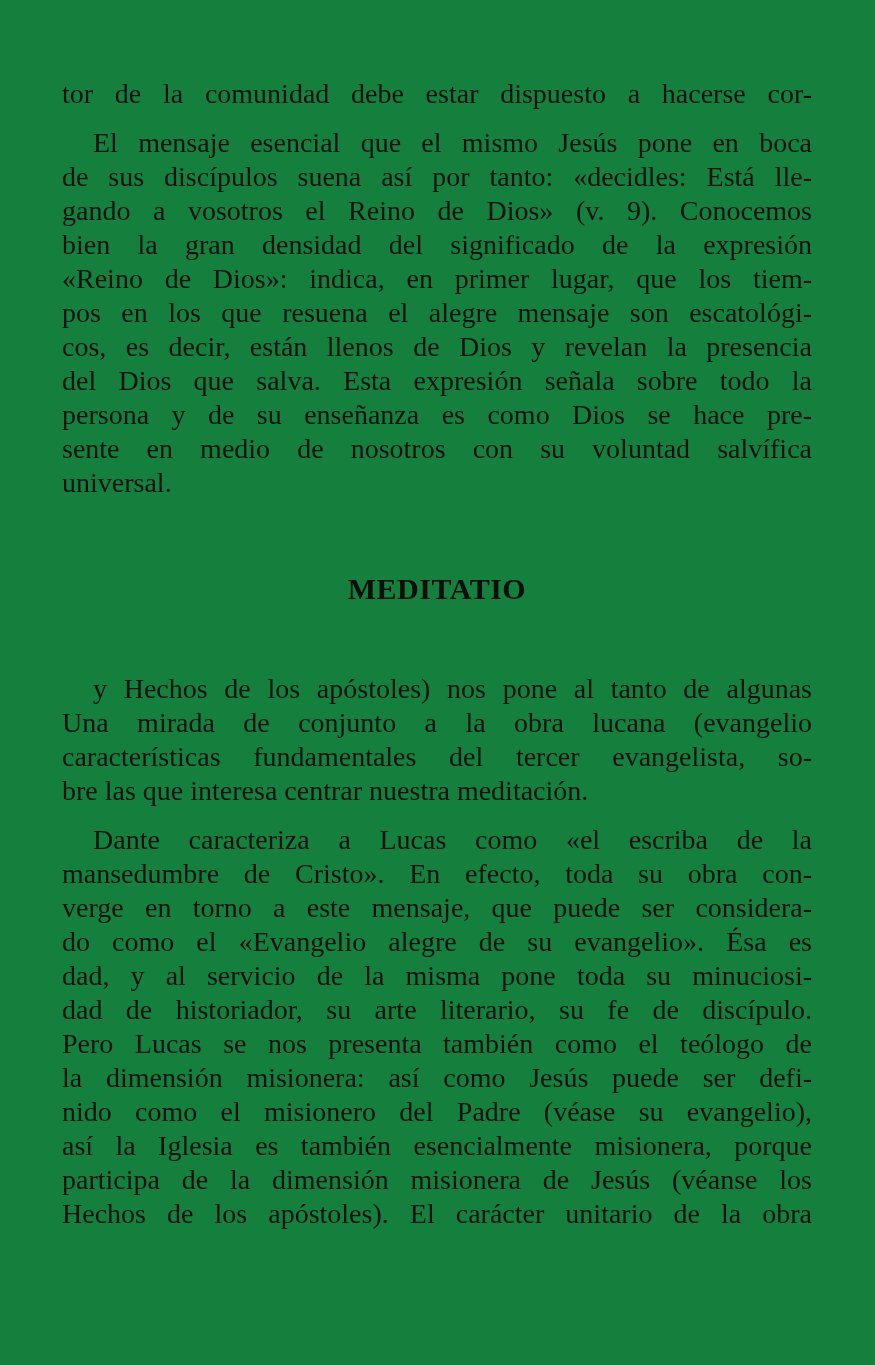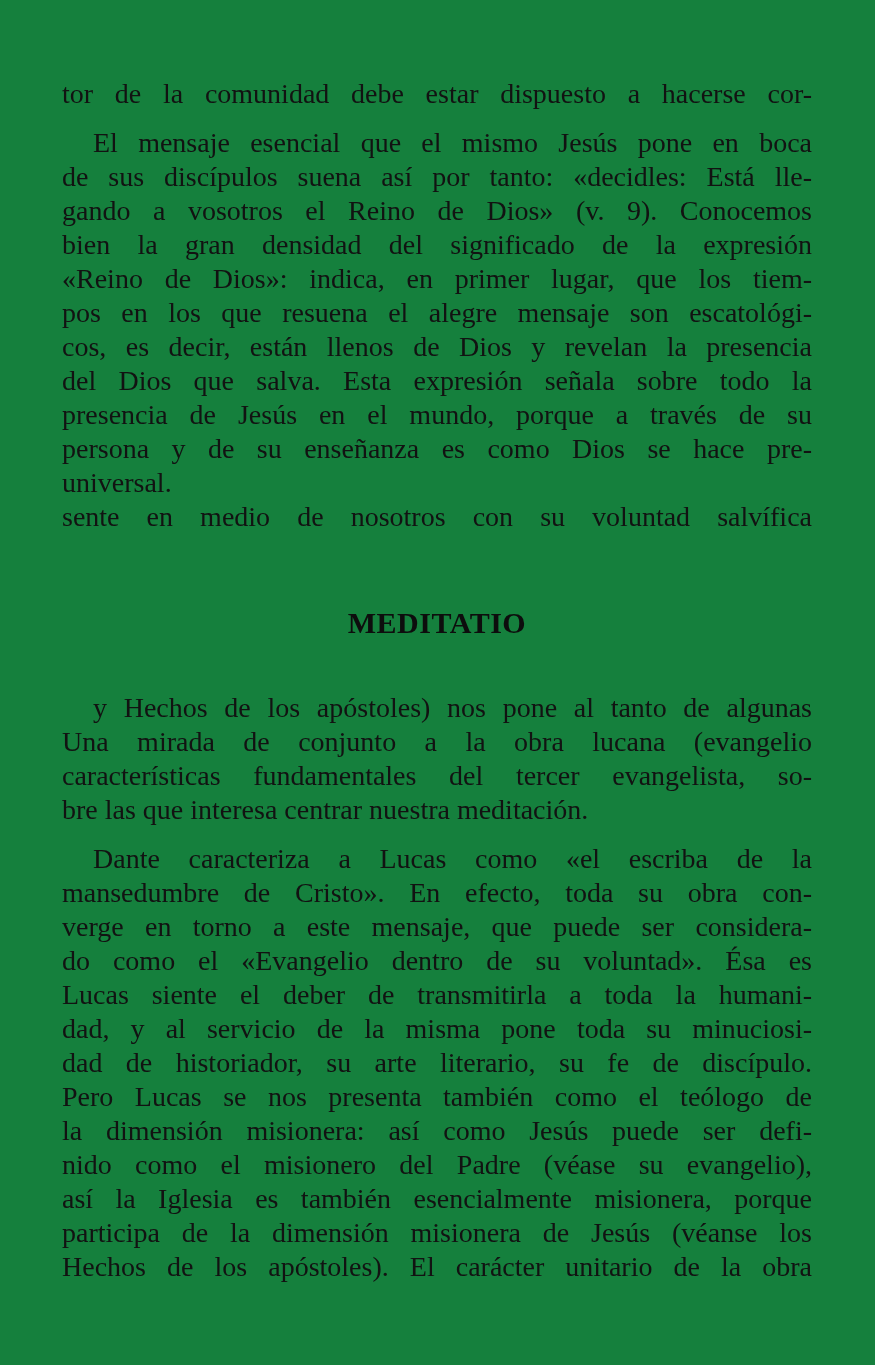--- a/index.html
+++ b/index.html
@@ -39,59 +39,57 @@
 
   .it { }
 
   .heading {
     font-weight: bold;
     font-size: 30px;
     text-align: center;
     text-align-last: center;
     letter-spacing: 0.5px;
     margin-top: 72px;
-    margin-bottom: 51px;
+    margin-bottom: 66px;
     color: #0d0d0d;
   }
 </style>
 </head>
 <body>
 
 <div class="page">
   <div class="text-block" id="content">
       <div class="para">
         <div class="line"><span>tor de la comunidad debe estar dispuesto a hacerse cor-</span></div>
       </div>
       <div class="para indent">
         <div class="line"><span>El mensaje esencial que el mismo Jesús pone en boca</span></div>
         <div class="line"><span>de sus discípulos suena así por tanto: </span><span class="it">«decidles: Está lle-</span></div>
         <div class="line"><span class="it">gando a vosotros el Reino de Dios»</span><span> (v. 9). Conocemos</span></div>
         <div class="line"><span>bien la gran densidad del significado de la expresión</span></div>
         <div class="line"><span>«Reino de Dios»: indica, en primer lugar, que los tiem-</span></div>
         <div class="line"><span>pos en los que resuena el alegre mensaje son escatológi-</span></div>
         <div class="line"><span>cos, es decir, están llenos de Dios y revelan la presencia</span></div>
         <div class="line"><span>del Dios que salva. Esta expresión señala sobre todo la</span></div>
-        <div class="line"><span>presencia de Jesús en el mundo, porque a través de su</span></div>
         <div class="line"><span>persona y de su enseñanza es como Dios se hace pre-</span></div>
+        <div class="line"><span>sente en medio de nosotros con su voluntad salvífica</span></div>
         <div class="line pl"><span>universal.</span></div>
-        <div class="line"><span>sente en medio de nosotros con su voluntad salvífica</span></div>
       </div>
       <div class="heading">MEDITATIO</div>
       <div class="para indent">
         <div class="line"><span>y Hechos de los apóstoles) nos pone al tanto de algunas</span></div>
         <div class="line"><span>Una mirada de conjunto a la obra lucana (evangelio</span></div>
         <div class="line"><span>características fundamentales del tercer evangelista, so-</span></div>
         <div class="line pl"><span>bre las que interesa centrar nuestra meditación.</span></div>
       </div>
       <div class="para indent">
         <div class="line"><span>Dante caracteriza a Lucas como «el escriba de la</span></div>
         <div class="line"><span>mansedumbre de Cristo». En efecto, toda su obra con-</span></div>
         <div class="line"><span>verge en torno a este mensaje, que puede ser considera-</span></div>
-        <div class="line"><span>do como el «Evangelio dentro de su voluntad». Ésa es</span></div>
-        <div class="line"><span>Lucas siente el deber de transmitirla a toda la humani-</span></div>
+        <div class="line"><span>do como el «Evangelio alegre de su evangelio». Ésa es</span></div>
         <div class="line"><span>dad, y al servicio de la misma pone toda su minuciosi-</span></div>
         <div class="line"><span>dad de historiador, su arte literario, su fe de discípulo.</span></div>
         <div class="line"><span>Pero Lucas se nos presenta también como el teólogo de</span></div>
         <div class="line"><span>la </span><span class="it">dimensión misionera:</span><span> así como Jesús puede ser defi-</span></div>
         <div class="line"><span>nido como el misionero del Padre (véase su evangelio),</span></div>
         <div class="line"><span>así la Iglesia es también esencialmente misionera, porque</span></div>
         <div class="line"><span>participa de la dimensión misionera de Jesús (véanse los</span></div>
         <div class="line"><span>Hechos de los apóstoles). El carácter unitario de la obra</span></div>
       </div>
     </div>

